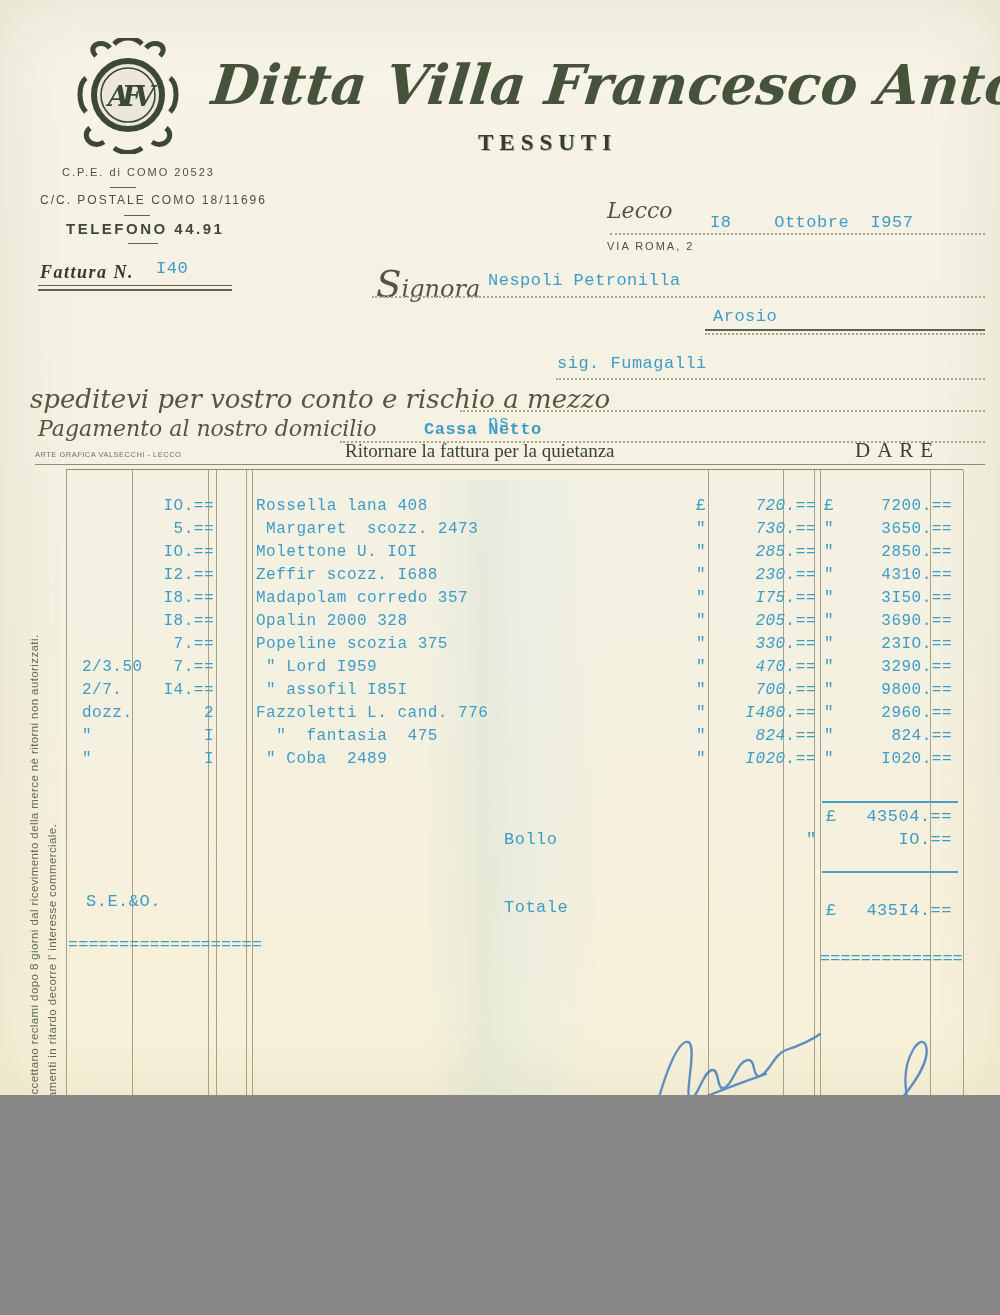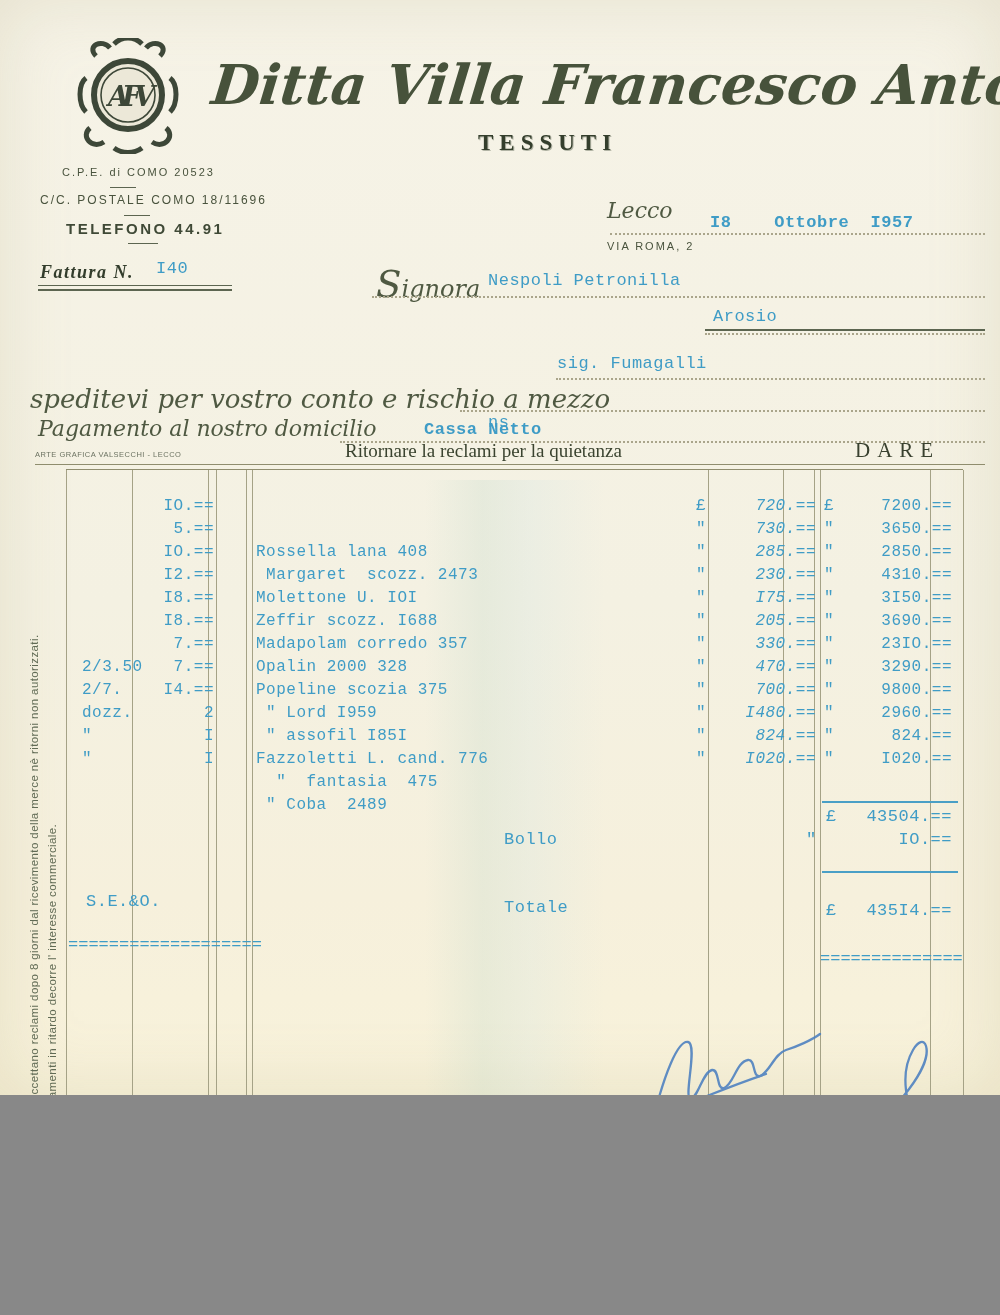--- a/index.html
+++ b/index.html
@@ -60,21 +60,21 @@
   <div class="abs printcaps" style="left:62px;top:166px;font-size:11px;letter-spacing:2px;font-weight:normal;color:#49533d;">C.P.E. di COMO 20523</div>
   <div class="underline-s" style="left:110px;top:187px;width:26px;"></div>
 
   <div class="abs printcaps" style="left:40px;top:193px;font-size:12px;letter-spacing:2px;font-weight:normal;color:#49533d;">C/C. POSTALE COMO 18/11696</div>
   <div class="underline-s" style="left:124px;top:215px;width:26px;"></div>
 
   <div class="abs printcaps" style="left:66px;top:220px;font-size:15px;letter-spacing:2.5px;color:#3f4936;">TELEFONO 44.91</div>
   <div class="underline-s" style="left:128px;top:243px;width:30px;"></div>
 
   <div class="abs script" style="left:607px;top:198px;font-size:22px;">Lecco</div>
-  <div class="abs typed big" style="left:710px;top:214px;font-weight:bold;">I8    Ottobre  I957</div>
+  <div class="abs typed big" style="left:710px;top:214px;">I8    Ottobre  I957</div>
   <div class="dotted" style="left:610px;top:233px;width:375px;"></div>
   <div class="abs printcaps" style="left:607px;top:240px;font-size:11px;letter-spacing:2px;font-weight:normal;color:#49533d;">VIA ROMA, 2</div>
 
   <div class="abs serifprint" style="left:40px;top:262px;font-style:italic;font-weight:bold;font-size:18px;letter-spacing:1.5px;color:#333d2c;">Fattura N.</div>
   <div class="abs typed big" style="left:156px;top:260px;">I40</div>
   <div class="underline-s" style="left:38px;top:285px;width:194px;"></div>
   <div class="underline-s" style="left:38px;top:289px;width:194px;height:2px;"></div>
 
   <div class="abs script initial" style="left:352px;top:262px;font-size:24px;margin-left:24px;">Signora</div>
   <div class="abs typed big" style="left:488px;top:272px;">Nespoli Petronilla</div>
@@ -89,21 +89,21 @@
 
   <div class="abs script" style="left:30px;top:384px;font-size:26px;">speditevi per vostro conto e rischio a mezzo</div>
   <div class="abs typed big" style="left:488px;top:378px;margin-top:36px;">ns.</div>
   <div class="dotted" style="left:460px;top:410px;width:525px;"></div>
 
   <div class="abs script" style="left:38px;top:416px;font-size:22px;">Pagamento al nostro domicilio</div>
   <div class="abs typed big" style="left:424px;top:421px;font-weight:bold;">Cassa Netto</div>
   <div class="dotted" style="left:340px;top:441px;width:645px;"></div>
 
   <div class="abs" style="left:35px;top:450px;font-size:7.5px;letter-spacing:.5px;color:#6b7261;">ARTE GRAFICA VALSECCHI - LECCO</div>
-  <div class="abs serifprint" style="left:345px;top:440px;font-size:19px;color:#3a432f;">Ritornare la reclami per la quietanza</div>
+  <div class="abs serifprint" style="left:345px;top:440px;font-size:19px;color:#3a432f;">Ritornare la fattura per la quietanza</div>
   <div class="abs serifprint" style="left:855px;top:438px;font-size:21px;letter-spacing:7px;color:#39412f;">DARE</div>
 
   <div class="hline" style="left:35px;top:464px;width:950px;"></div>
   <div class="hline" style="left:66px;top:469px;width:897px;"></div>
 
   <div class="vline" style="left:66px;top:470px;height:816px;"></div>
   <div class="vline" style="left:132px;top:470px;height:816px;"></div>
   <div class="vline" style="left:208px;top:470px;height:816px;"></div>
   <div class="vline" style="left:216px;top:470px;height:816px;"></div>
   <div class="vline" style="left:246px;top:470px;height:816px;"></div>
@@ -113,21 +113,21 @@
   <div class="vline" style="left:814px;top:470px;height:816px;"></div>
   <div class="vline" style="left:820px;top:470px;height:816px;"></div>
   <div class="vline" style="left:930px;top:470px;height:816px;"></div>
   <div class="vline" style="left:963px;top:470px;height:816px;"></div>
 
   <div class="abs" style="left:66px;top:498px;width:897px;height:280px;">
     <style>
       .trow{position:absolute;left:0;width:897px;height:23px;}
       .t-pre {position:absolute;left:16px;}
       .t-qty {position:absolute;left:0;width:148px;text-align:right;}
-      .t-desc{position:absolute;left:190px;margin-top:46px;}
+      .t-desc{position:absolute;left:190px;}
       .t-ucur{position:absolute;left:630px;}
       .t-uval{position:absolute;left:600px;width:150px;text-align:right;font-style:italic;}
       .t-tcur{position:absolute;left:758px;}
       .t-tval{position:absolute;left:716px;width:170px;text-align:right;}
     </style>
     <div class="trow" style="top:0px;">
       <span class="typed t-pre"></span>
       <span class="typed t-qty">IO.==</span>
       <span class="typed t-desc">Rossella lana 408</span>
       <span class="typed t-ucur">£</span>

